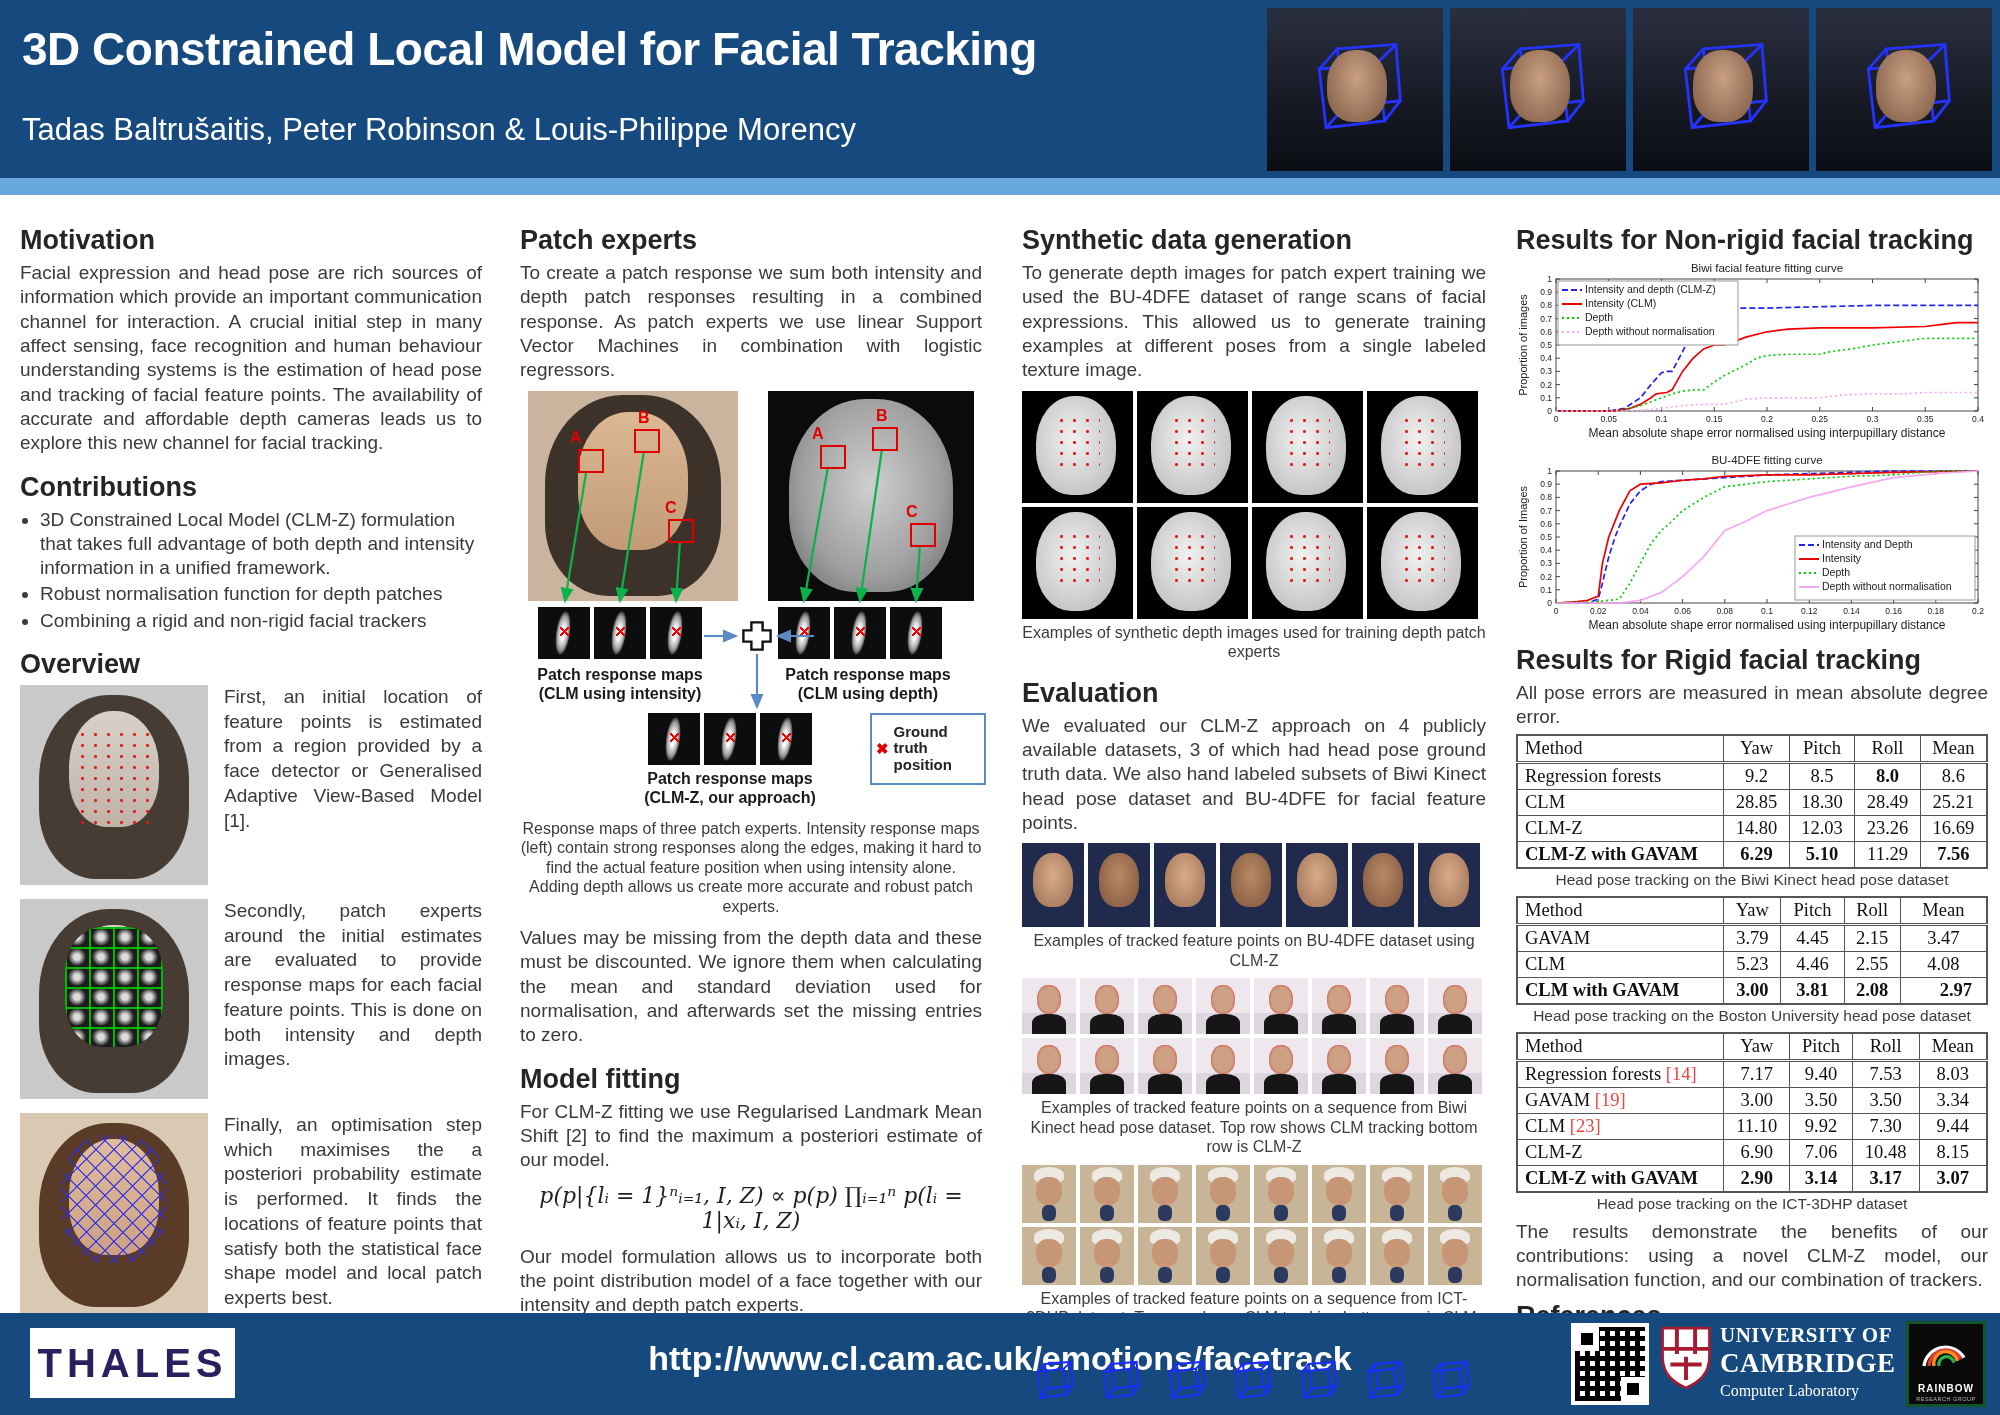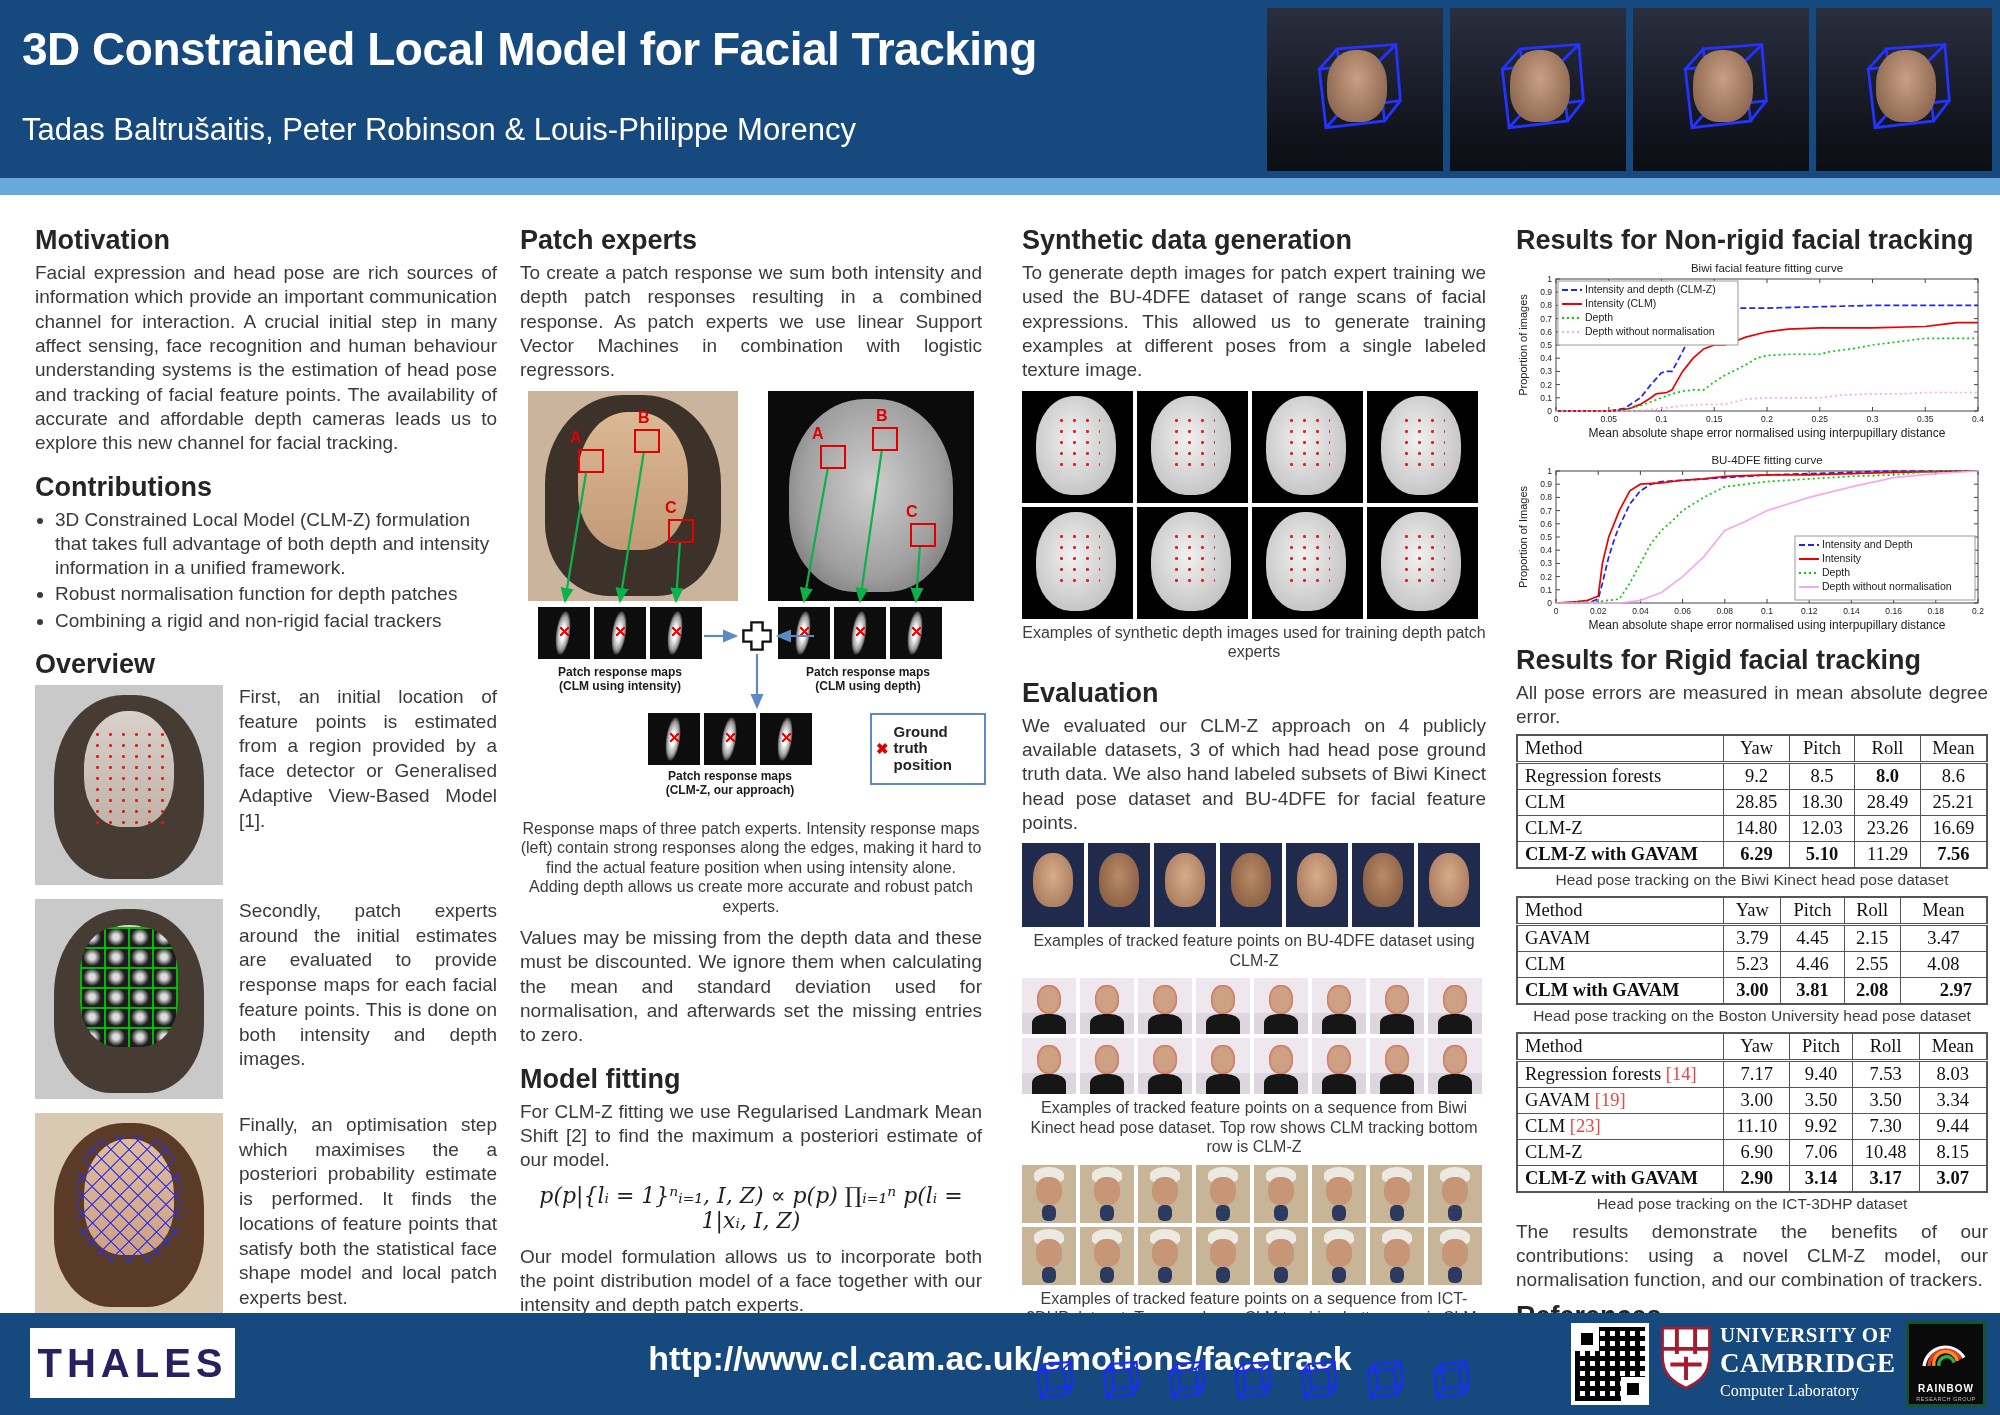--- a/index.html
+++ b/index.html
@@ -8,21 +8,21 @@
   .hdr{position:absolute;left:0;top:0;width:2000px;height:178px;background:#16497e;}
   .hdr .title{position:absolute;left:22px;top:22px;font-size:46px;font-weight:bold;color:#fff;letter-spacing:-0.5px;}
   .hdr .authors{position:absolute;left:22px;top:112px;font-size:31px;color:#fff;font-weight:300;}
   .stripe{position:absolute;left:0;top:178px;width:2000px;height:17px;background:#66a9da;}
   .hframes{position:absolute;left:1267px;top:8px;display:flex;gap:7px;}
   .hframe{width:176px;height:163px;background:linear-gradient(#2a2f40,#13161f 70%,#0c0e15);position:relative;overflow:hidden;}
   .hframe::after{content:"";position:absolute;left:34%;top:26%;width:34%;height:44%;background:radial-gradient(ellipse at 50% 40%,#c9a084,#8f6a52 75%);border-radius:46% 46% 42% 42%;}
   .hframe svg{position:absolute;left:18%;top:8%;width:64%;height:84%;}
   
   .col{position:absolute;top:225px;}
-  #c1{left:35px;width:462px;}
+  #c1{left:20px;width:462px;}
   #c2{left:520px;width:462px;}
   #c3{left:1022px;width:464px;}
   #c4{left:1516px;width:472px;}
   h2{font-size:27px;font-weight:bold;color:#252525;margin:0 0 5px 0;}
   .sp{margin-top:16px;}
   p.body{font-size:19px;line-height:1.28;text-align:justify;margin:0 0 8px 0;color:#3a3a3a;}
   ul.blist{margin:0 0 6px 0;padding-left:20px;font-size:19px;line-height:1.28;}
   ul.blist li{margin-bottom:2px;}
   
   .ostep{display:flex;gap:16px;margin:0 0 14px 0;align-items:flex-start;}
@@ -43,21 +43,21 @@
   .intimg{left:8px;top:0;width:210px;height:210px;background:#cbb49e;}
   .intimg::before{content:"";position:absolute;left:8%;top:2%;width:84%;height:96%;background:#3c3229;border-radius:44% 44% 36% 36%;}
   .intimg::after{content:"";position:absolute;left:24%;top:10%;width:52%;height:66%;background:linear-gradient(#dcb894,#c29a78);border-radius:46% 46% 42% 42%;}
   .depimg{left:248px;top:0;width:206px;height:210px;background:#0b0b0b;}
   .depimg::after{content:"";position:absolute;left:10%;top:4%;width:80%;height:92%;background:radial-gradient(ellipse at 50% 45%,#cfcfcf,#9f9f9f 60%,#7a7a7a 85%);border-radius:46% 46% 40% 40%;}
   .rbox{position:absolute;width:22px;height:20px;border:2.5px solid #e00000;z-index:4;}
   .rlab{position:absolute;color:#e00000;font-weight:bold;font-size:16px;z-index:4;}
   .rmap{position:absolute;width:52px;height:52px;background:#0d0d0d;overflow:hidden;}
   .rmap::before{content:"";position:absolute;left:18px;top:4px;width:14px;height:44px;background:radial-gradient(ellipse,#ffffff 20%,#9a9a9a 55%,rgba(20,20,20,0) 75%);border-radius:50%;transform:rotate(8deg);}
   .rmap::after{content:"";position:absolute;left:22px;top:20px;width:9px;height:9px;z-index:2;background:linear-gradient(45deg,transparent 40%,#f00 40% 60%,transparent 60%),linear-gradient(-45deg,transparent 40%,#f00 40% 60%,transparent 60%);}
-  .flab{position:absolute;font-size:12px;font-weight:bold;color:#1a1a1a;text-align:center;line-height:1.2;}
+  .flab{position:absolute;font-size:16px;font-weight:bold;color:#1a1a1a;text-align:center;line-height:1.2;}
   .plus{position:absolute;left:221px;top:229px;width:32px;height:32px;z-index:5;}
   .gtbox{position:absolute;left:350px;top:322px;width:104px;height:64px;border:2px solid #5b8ac5;background:#fff;display:flex;align-items:center;gap:5px;padding:2px 4px;z-index:5;}
   .gtx{color:#e00000;font-size:15px;font-weight:bold;flex:none;}
   .gttext{font-size:15px;font-weight:bold;color:#222;line-height:1.1;}
   .figarrows{position:absolute;left:0;top:0;width:462px;height:424px;z-index:3;}
   .figcap{font-size:16px;color:#3c3c3c;text-align:center;line-height:1.22;margin:4px 0 10px 0;}
   .formula{font-family:"DejaVu Serif","Liberation Serif",serif;font-style:italic;font-size:22px;color:#1f1f1f;text-align:center;margin:10px 0 12px 0;}
   
   .trow{display:flex;gap:4px;margin-bottom:4px;}
   .stile{position:relative;width:111px;height:112px;background:#000;overflow:hidden;}

